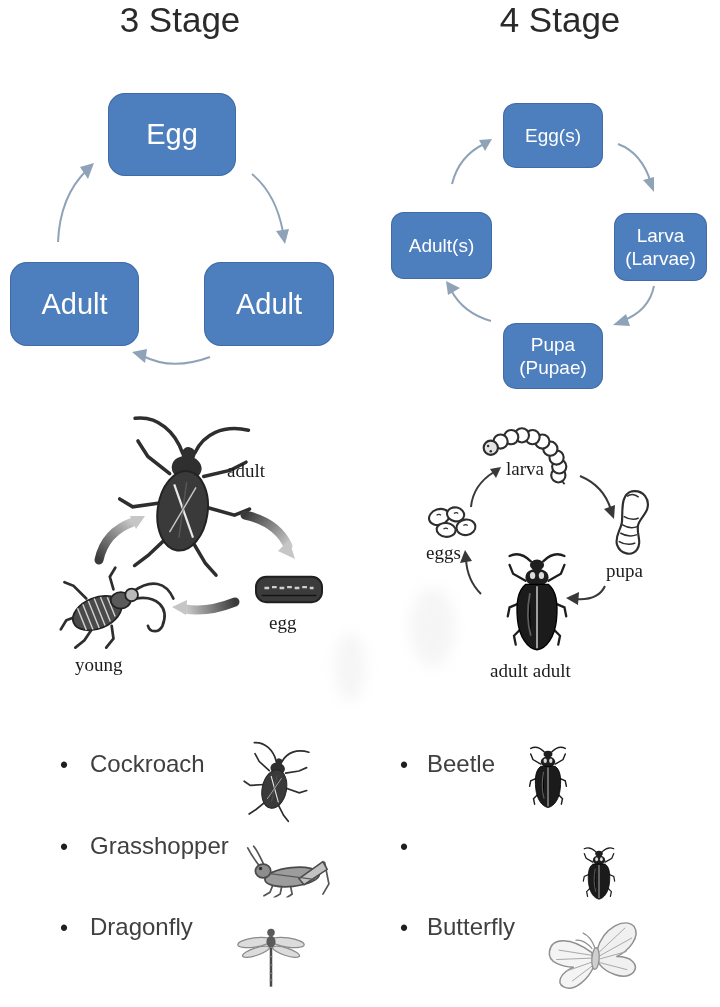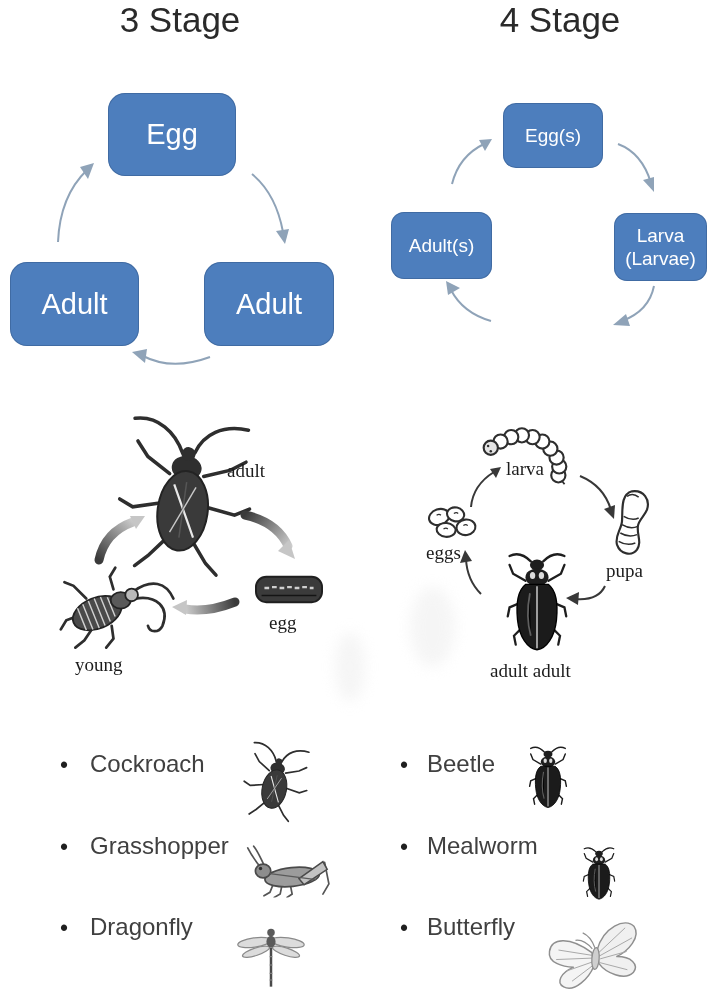--- a/index.html
+++ b/index.html
@@ -182,20 +182,21 @@
         <polygon points="285,164 276,151 289,149" fill="#8FA3B8" stroke="none"></polygon>
     </g>
     <g stroke="#8FA3B8" stroke-width="2" fill="none">
       <path d="M210 277 Q172 291 143 276"></path>
         <polygon points="132,272 147,269 145,283" fill="#8FA3B8" stroke="none"></polygon>
     </g>
   </svg>
 
   <div class="stage-box small" style="left:503px;top:92px;width:100px;height:65px">Egg(s)</div>
   <div class="stage-box small" style="left:614px;top:202px;width:93px;height:68px">Larva (Larvae)</div>
+  <div class="stage-box small" style="left:503px;top:312px;width:100px;height:66px">Pupa (Pupae)</div>
   <div class="stage-box small" style="left:391px;top:201px;width:101px;height:67px">Adult(s)</div>
 
   <svg class="abs" style="left:360px;top:80px" width="360" height="320" viewBox="0 0 360 320">
     <g stroke="#8FA3B8" stroke-width="2" fill="none">
       <path d="M92 104 Q99 76 124 64"></path>
         <polygon points="132,59 119,60 125,71" fill="#8FA3B8" stroke="none"></polygon>
     </g>
     <g stroke="#8FA3B8" stroke-width="2" fill="none">
       <path d="M258 64 Q282 73 291 103"></path>
         <polygon points="294,112 283,100 294,97" fill="#8FA3B8" stroke="none"></polygon>
@@ -316,21 +317,20 @@
       <use href="#sym-dragonfly"></use>
     </svg>
 
   <span class="li-bullet" style="left:400px;top:752px">•</span>
   <span class="li-label" style="left:427px;top:750px">Beetle</span>
   <svg class="abs" style="left:525px;top:744px" width="46" height="68" viewBox="0 0 70 122">
       <use href="#sym-beetle"></use>
     </svg>
 
   <span class="li-bullet" style="left:400px;top:834px">•</span>
-  <span class="li-label" style="left:427px;top:832px">Mealworm</span>
   <svg class="abs" style="left:580px;top:845px" width="38" height="58" viewBox="0 0 70 122">
       <use href="#sym-beetle"></use>
     </svg>
 
   <span class="li-bullet" style="left:400px;top:915px">•</span>
   <span class="li-label" style="left:427px;top:913px">Butterfly</span>
   <svg class="abs" style="left:545px;top:915px" width="100" height="80" viewBox="0 0 110 86">
       <use href="#sym-butterfly"></use>
     </svg>
 

